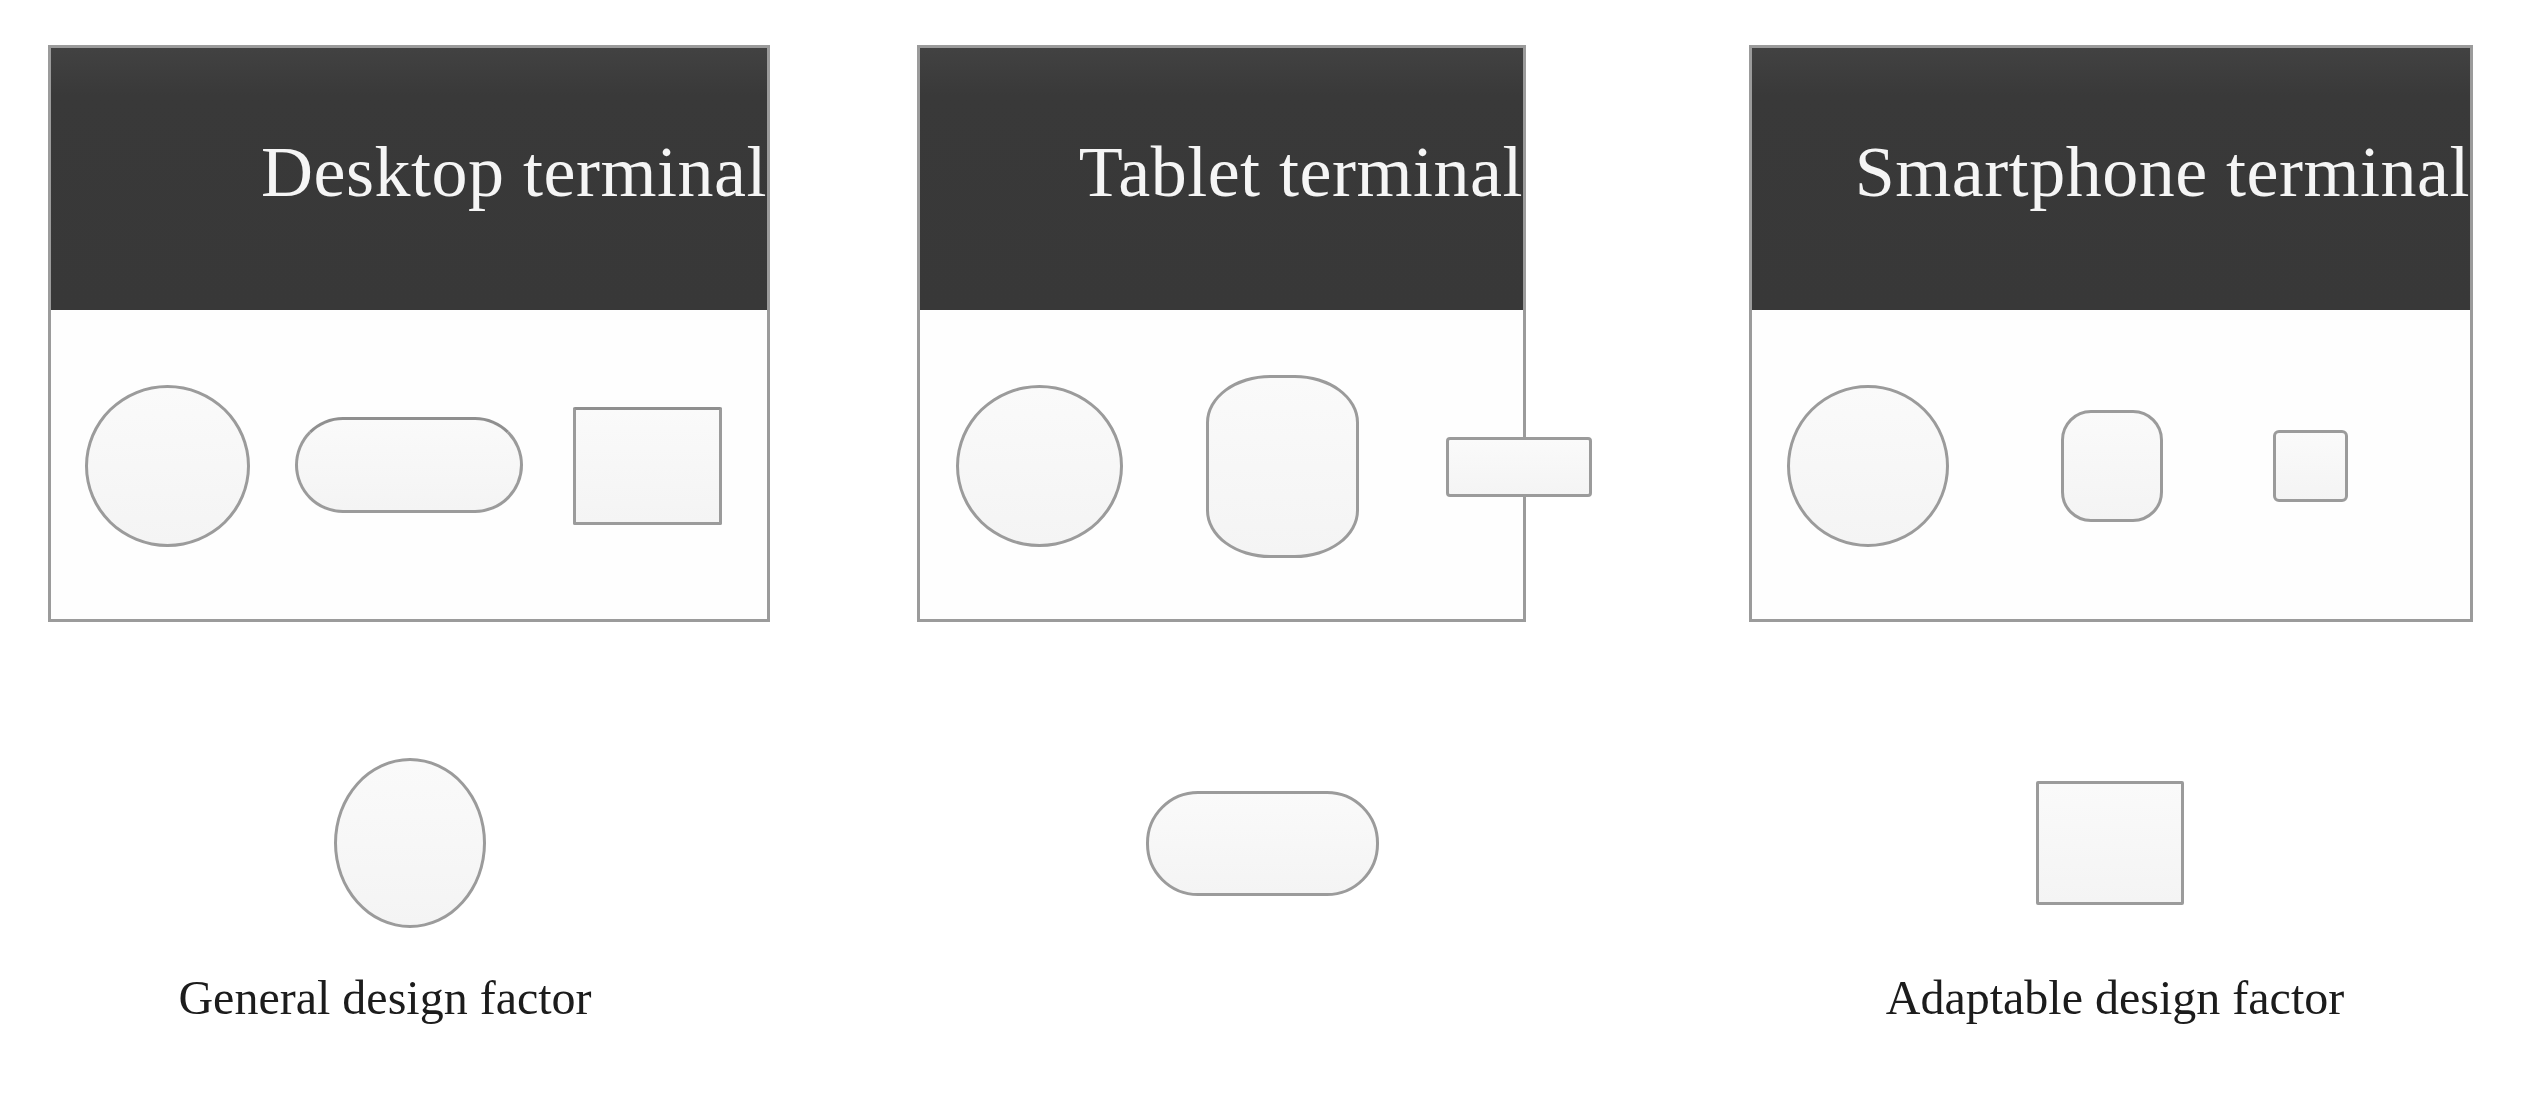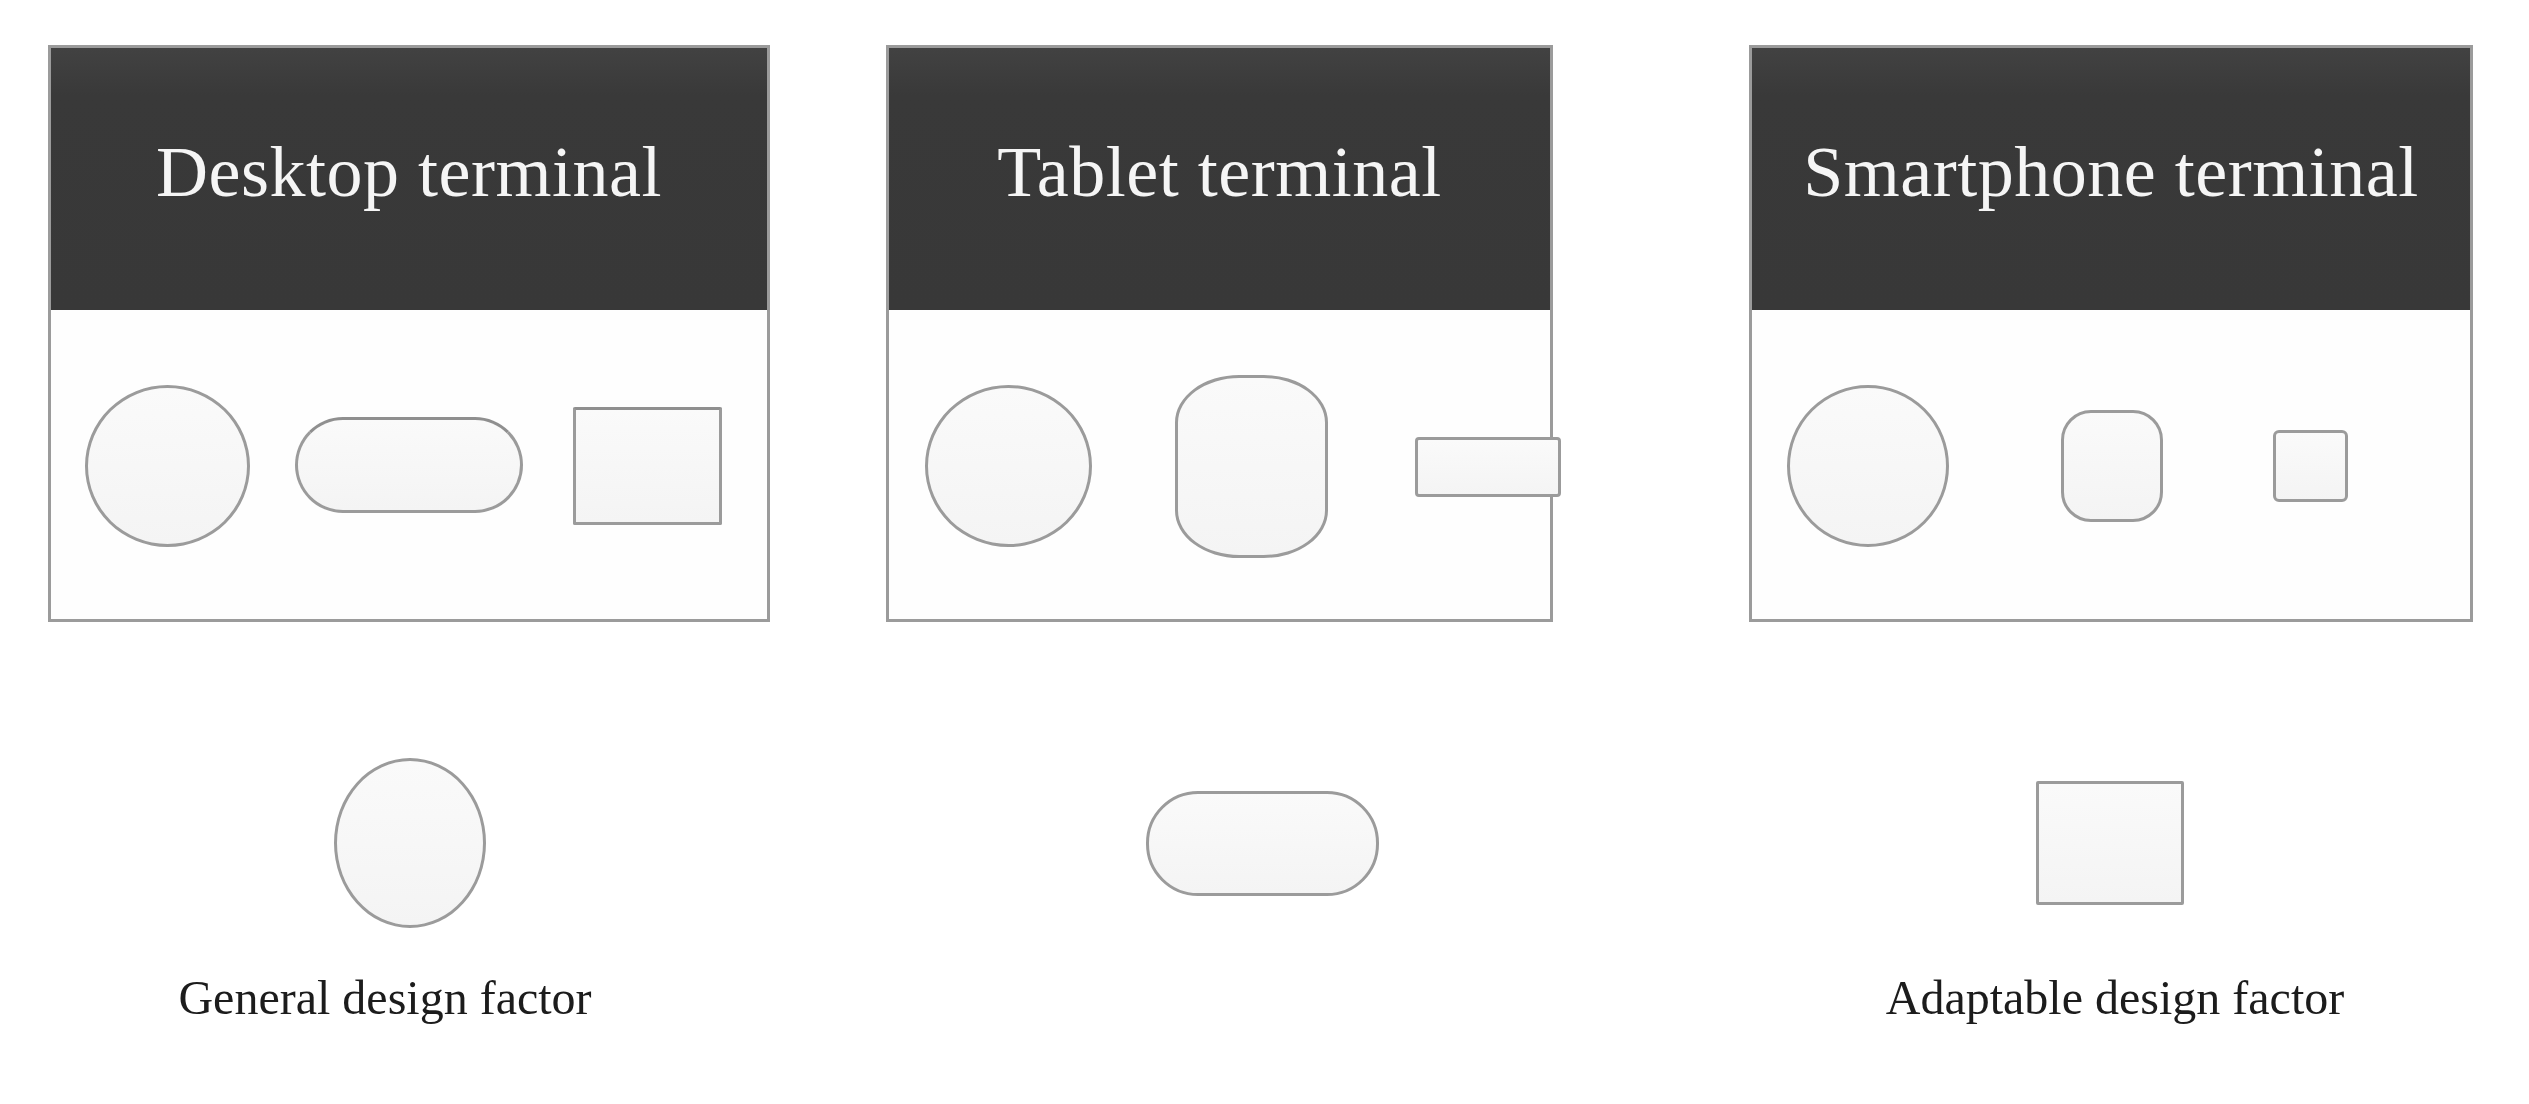--- a/index.html
+++ b/index.html
@@ -15,29 +15,29 @@
   
   .panel {
     position: absolute;
     top: 45px;
     height: 577px;
     background: #ffffff;
     border: 3px solid #9b9b9b;
     box-sizing: border-box;
   }
   .panel-desktop    { left: 48px;   width: 722px; }
-  .panel-tablet     { left: 886px;  width: 667px; }
+  .panel-tablet     { left: 917px;  width: 609px; }
   .panel-smartphone { left: 1749px; width: 724px; }
 
   .panel-header {
     height: 262px;
     background: linear-gradient(180deg, #424242 0%, #393939 18%, #383838 100%);
     display: flex;
     align-items: center;
-    justify-content: center;
+    justify-content: flex-end;
     overflow: hidden;
   }
   .panel-title {
     color: #f5f5f5;
     font-size: 72px;
     line-height: 1;
     white-space: nowrap;
     letter-spacing: 0.5px;
     margin-top: -14px;
   }

